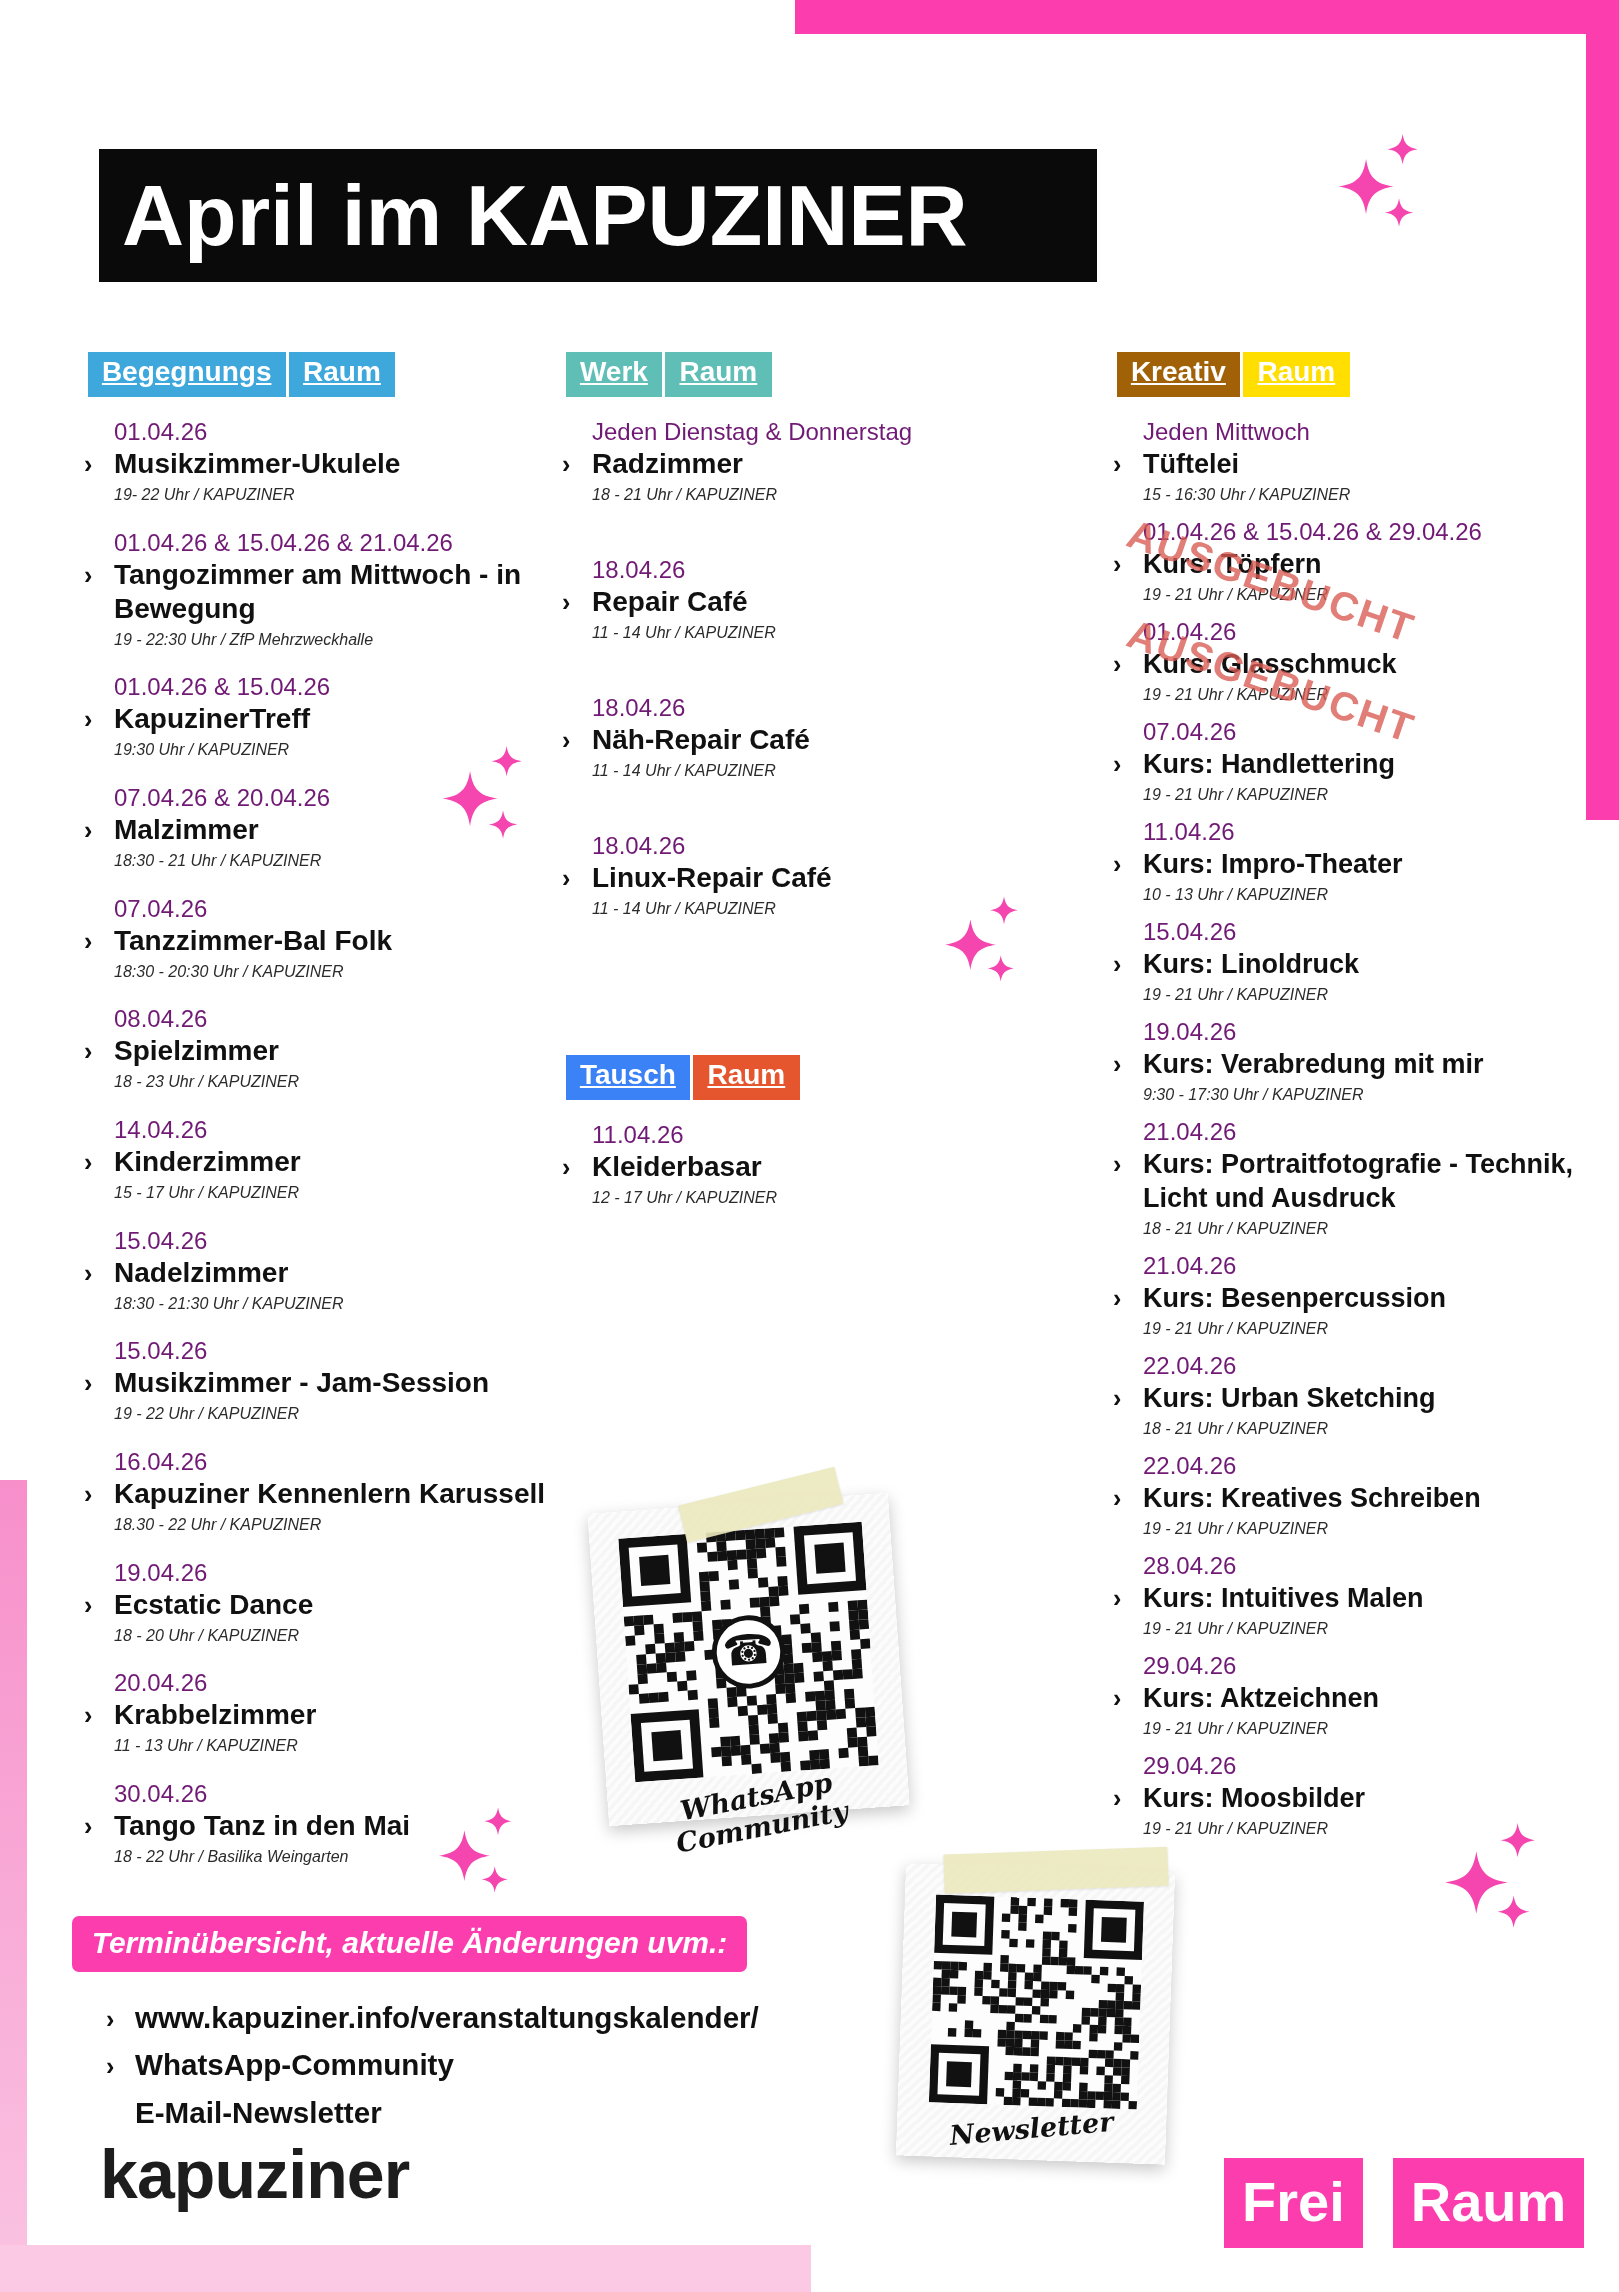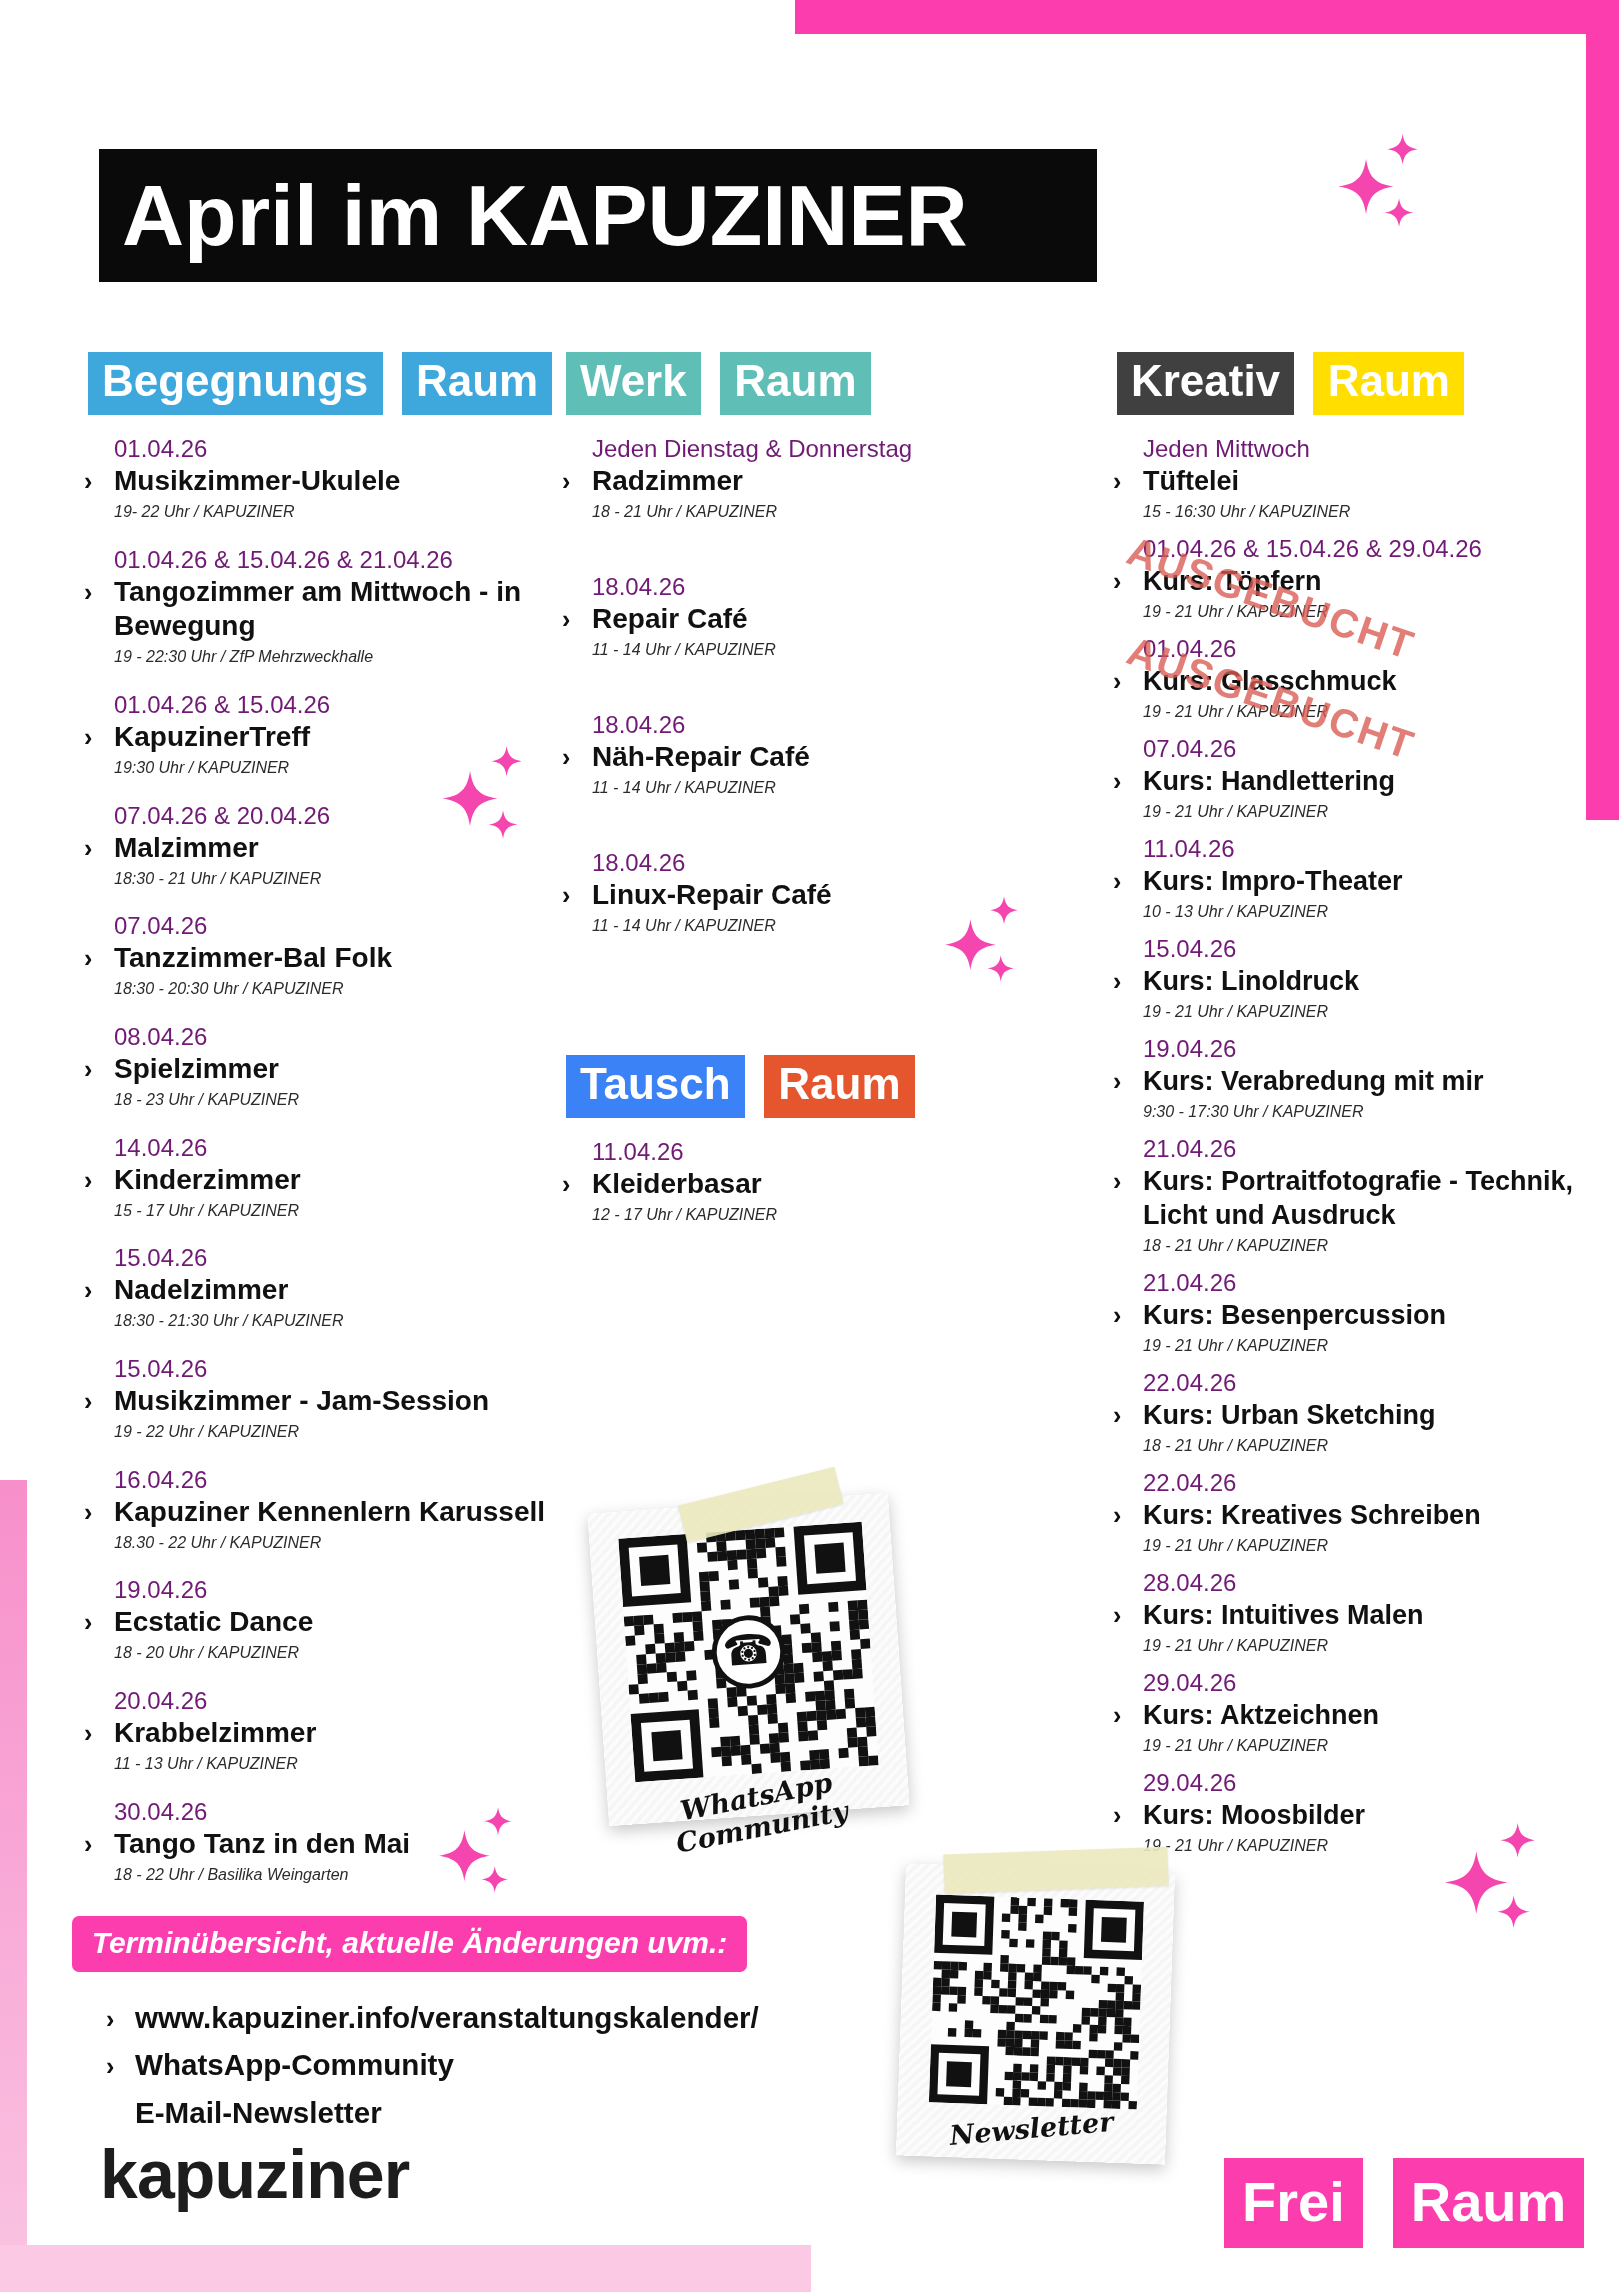--- a/index.html
+++ b/index.html
@@ -19,22 +19,22 @@
   .title-box h1{margin:0;font-size:86px;font-weight:800;color:#fff;letter-spacing:0;white-space:nowrap;}
 
   
   .column{position:absolute;}
   .col-begegnungs{left:84px;top:352px;width:478px;}
   .col-werk{left:562px;top:352px;width:430px;}
   .col-tausch{left:562px;top:1055px;width:430px;}
   .col-kreativ{left:1113px;top:352px;width:528px;}
 
   .col-header{margin-left:3.6px;white-space:nowrap;}
-  .hdr-box{display:inline-block;color:#fff;font-weight:700;font-size:44px;line-height:1.1;
-           padding:5.4px 14.3px 9px;margin-right:19px;}
+  .hdr-box{display:inline-block;color:#fff;font-weight:700;font-size:28px;line-height:1.1;
+           padding:5.4px 14.3px 9px;margin-right:3px;text-decoration:underline;}
 
   .events{margin-top:19.7px;}
   .event{position:relative;padding-left:30px;}
   .col-begegnungs .event{margin-bottom:19.7px;}
   .col-werk .event{margin-bottom:47px;}
   .col-kreativ .event{margin-bottom:9px;}
 
   .ev-date{font-size:24px;line-height:30px;color:#701a75;}
   .ev-title{position:relative;font-size:28px;line-height:34px;font-weight:700;color:#111;}
   .col-kreativ .ev-title{font-size:27px;}
@@ -275,21 +275,21 @@
     <div class="ev-date">11.04.26</div>
     <div class="ev-title"><span class="chev">›</span><span class="ev-title-text">Kleiderbasar</span></div>
     <div class="ev-time">12 - 17 Uhr / KAPUZINER</div>
 
   </div>
 </div>
   </div>
 
   <div class="column col-kreativ">
     <div class="col-header">
-      <span class="hdr-box" style="background: #404040;">Kreativ</span><span class="hdr-box" style="background: rgb(255, 222, 0);">Raum</span>
+      <span class="hdr-box" style="background: #a16207;">Kreativ</span><span class="hdr-box" style="background: rgb(255, 222, 0);">Raum</span>
     </div>
     <div class="events">
   <div class="event">
     <div class="ev-date">Jeden Mittwoch</div>
     <div class="ev-title"><span class="chev">›</span><span class="ev-title-text">Tüftelei</span></div>
     <div class="ev-time">15 - 16:30 Uhr / KAPUZINER</div>
 
   </div>
 
   <div class="event">

